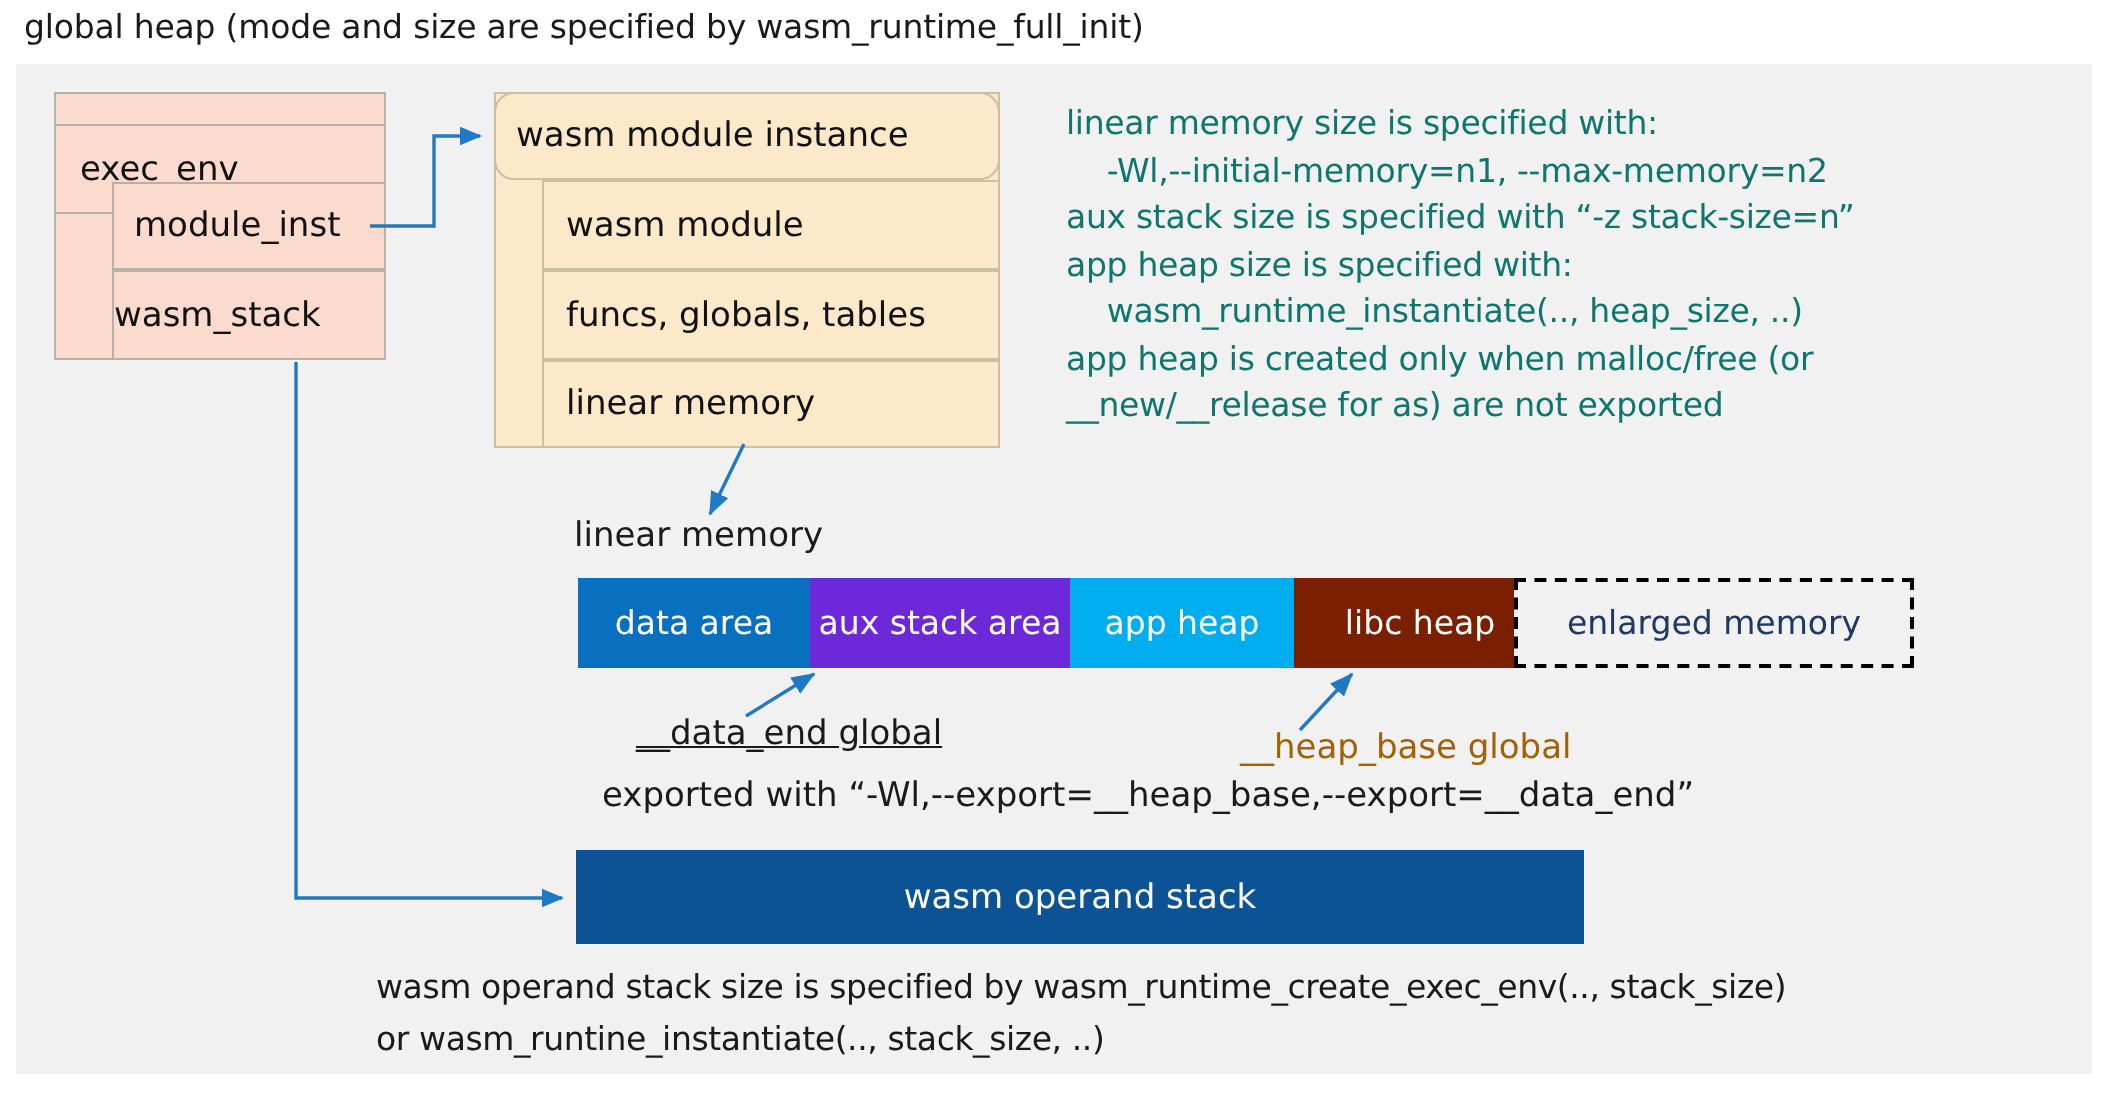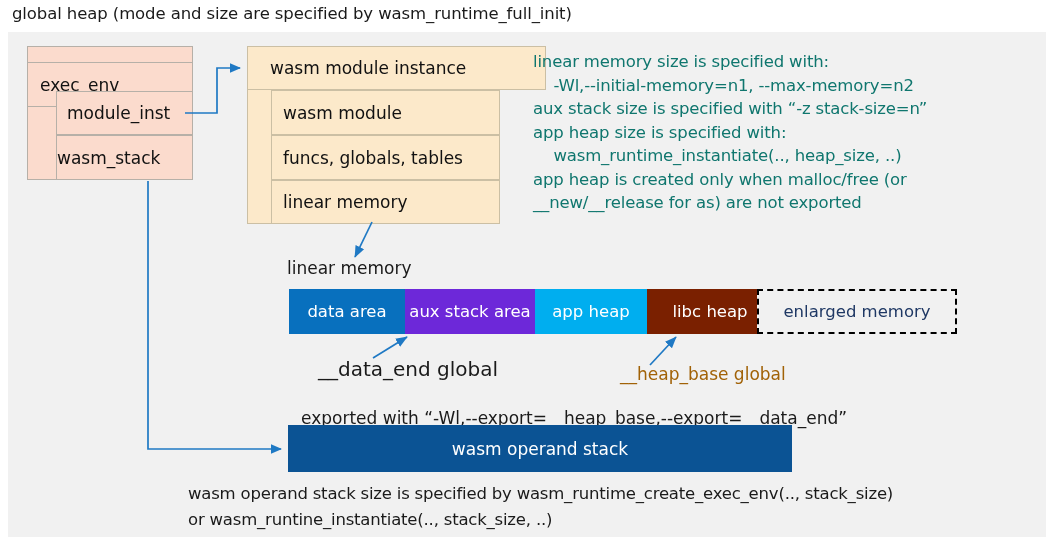--- a/index.html
+++ b/index.html
@@ -86,22 +86,23 @@
     position: absolute;
     background: #fce9ca;
     border: 1px solid #cbbfa4;
     box-sizing: border-box;
     display: flex;
     align-items: center;
     font-size: 17px;
     color: #111;
   }
   #instance-head {
-    left: 247px; top: 46px; width: 299px; height: 44px;
-    padding-left: 22px;
+    left: 247px; top: 46px; width: 253px; height: 44px;
+    padding-left: 10px;
+    border-radius: 10px;
   }
   #wasm-module-row {
     left: 271px; top: 90px; width: 229px; height: 45px;
     padding-left: 11px;
   }
   #funcs-row {
     left: 271px; top: 135px; width: 229px; height: 45px;
     padding-left: 11px;
   }
   #linear-memory-row {
@@ -150,36 +151,37 @@
     color: #1f3864;
     background: #f1f1f1;
     border: 2.5px dashed #000000;
   }
 
   
   #data-end-label {
     position: absolute;
     left: 318px;
     top: 357px;
-    font-size: 20px;
-    color: #1a1a1a;
-    white-space: nowrap;
+    font-size: 17px;
+    color: #1a1a1a;
+    white-space: nowrap;
+    text-decoration: underline;
   }
   #heap-base-label {
     position: absolute;
     left: 620px;
     top: 364px;
     font-size: 17px;
     color: #a16207;
     white-space: nowrap;
   }
   #exported-with-label {
     position: absolute;
     left: 301px;
-    top: 408px;
+    top: 388px;
     font-size: 17px;
     color: #1a1a1a;
     white-space: nowrap;
   }
 
   
   #operand-stack-box {
     position: absolute;
     left: 288px;
     top: 425px;

